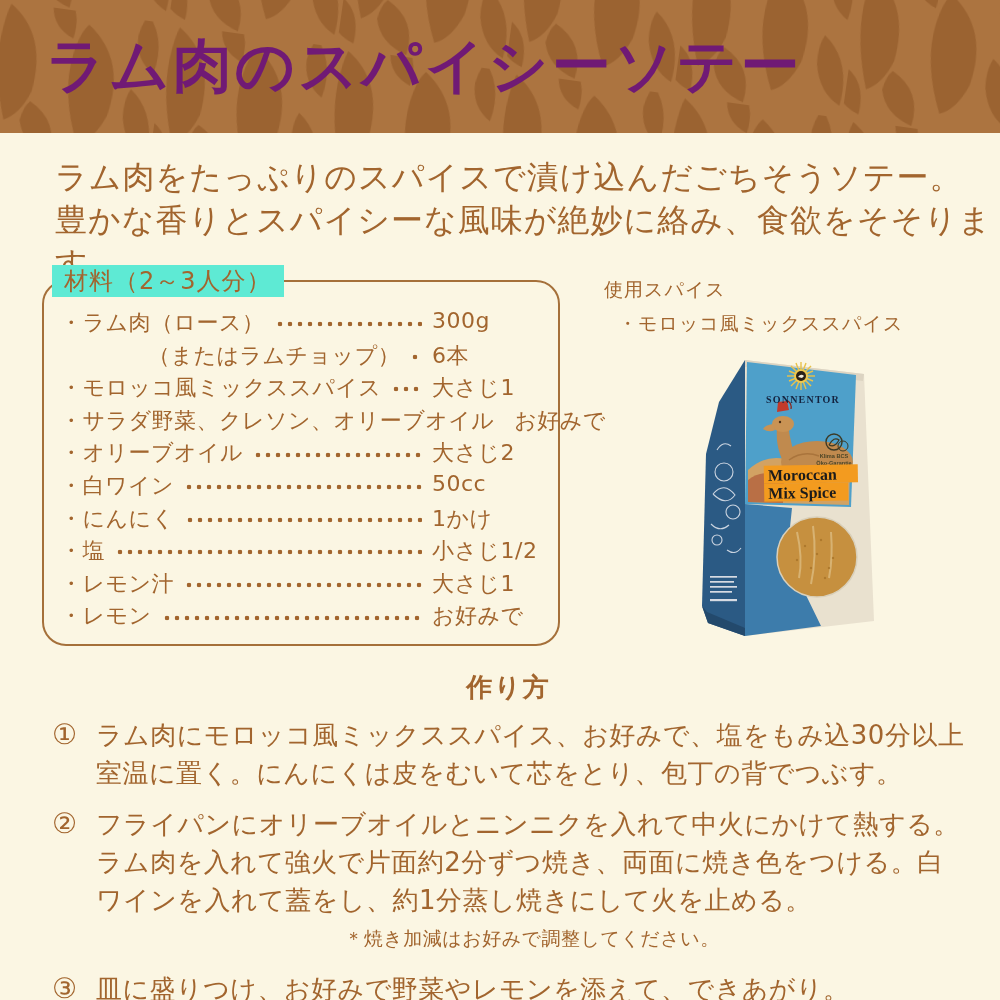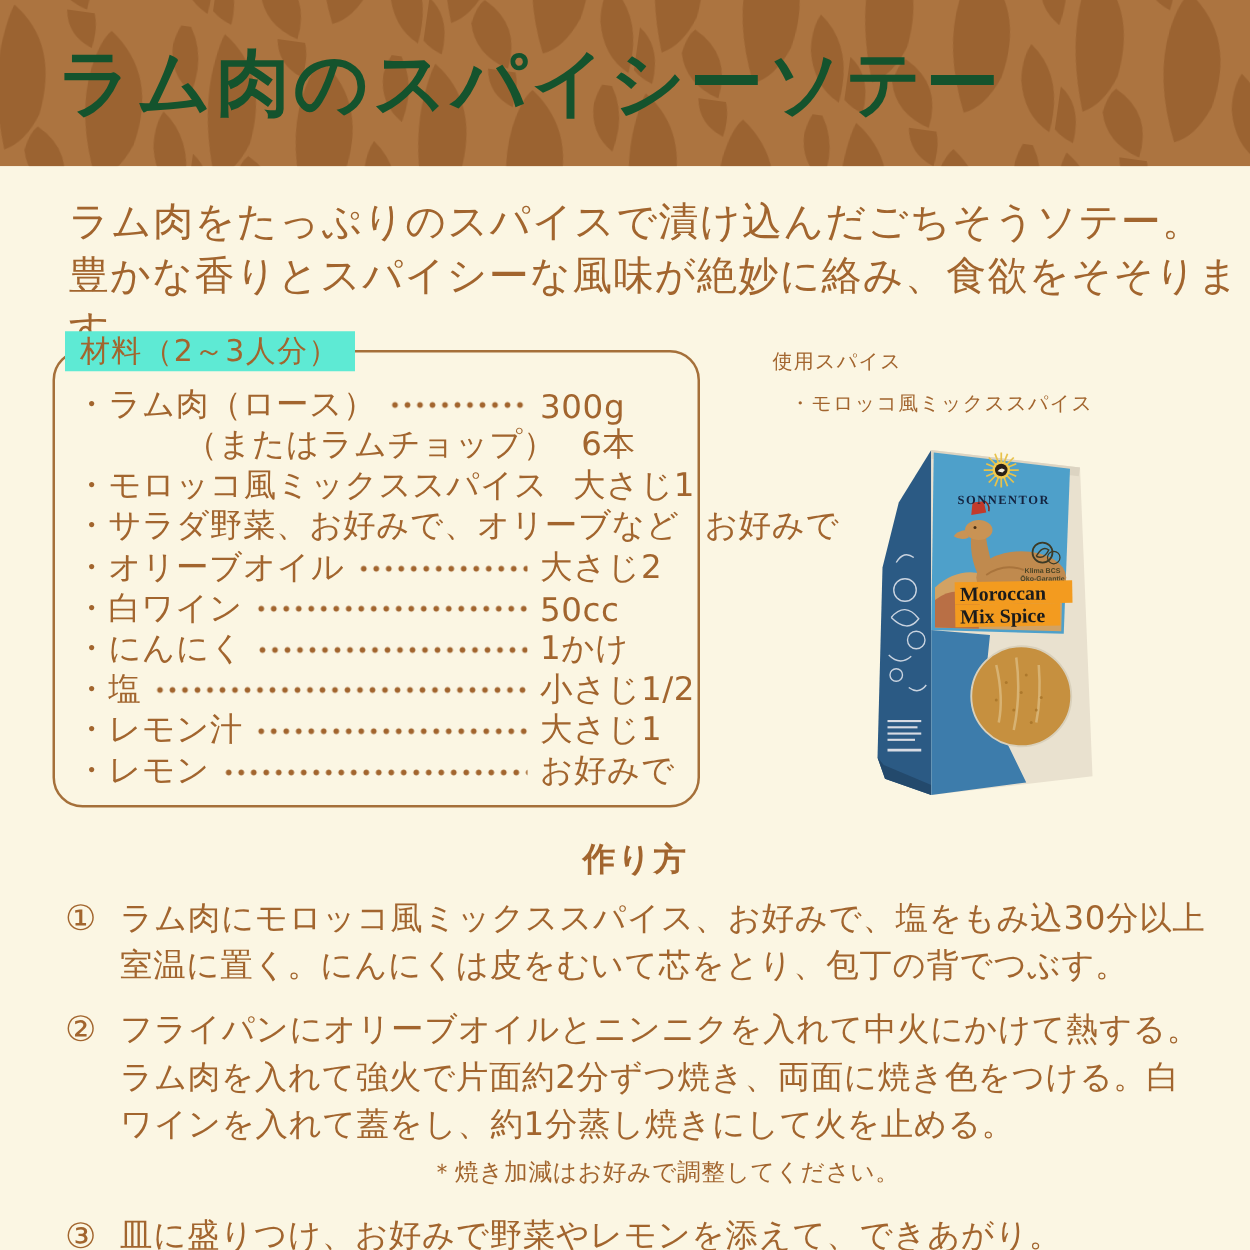--- a/index.html
+++ b/index.html
@@ -11,49 +11,49 @@
     color:#A2652E;
     overflow:hidden;
   }
 
   
   .header { position:absolute; left:0; top:0; width:1000px; height:133px; overflow:hidden; }
   .header svg { position:absolute; left:0; top:0; }
   .header-title {
     position:absolute; left:46px; top:50%; transform:translateY(-50%);
     font-size:59px; font-weight:bold; letter-spacing:3px;
-    color:#14532d; white-space:nowrap;
+    color:#701a75; white-space:nowrap;
   }
 
   
   .intro { position:absolute; left:55px; top:156px; font-size:32px; line-height:43px; letter-spacing:1px; }
 
   
   .ing-box {
     position:absolute; left:42px; top:280px; width:518px; height:366px;
     border:2.5px solid #A5703A; border-radius:24px;
     padding:26px 14px 8px 16px;
   }
   .ing-box-title {
     position:absolute; top:-17px; left:8px;
     background:#5eead4; padding:0 12px;
     font-size:24px; letter-spacing:1px; white-space:nowrap;
   }
-  .ing-row { display:flex; align-items:flex-end; height:32.6px; font-size:26px; letter-spacing:0.5px; }
+  .ing-row { display:flex; align-items:flex-start; height:32.6px; font-size:22px; letter-spacing:0.5px; }
   .ing-row .name { white-space:nowrap; }
   .ing-row.indent .name { padding-left:88px; }
   .leader {
     flex:1; height:100%; margin:0 10px;
     background-image:radial-gradient(circle, #A2652E 2px, rgba(0,0,0,0) 2.6px);
     background-size:10px 10px; background-repeat:repeat-x; background-position:0 center;
   }
   .ing-row .amount { width:112px; flex-shrink:0; white-space:nowrap; }
 
   
-  .spice-col { position:absolute; left:618px; top:272px; font-size:16px; line-height:34px; letter-spacing:1px; }
+  .spice-col { position:absolute; left:604px; top:272px; font-size:19px; line-height:34px; letter-spacing:1px; }
   .spice-col .item { padding-left:14px; }
   .package { position:absolute; left:693px; top:354px; width:190px; height:292px; }
 
   
   .dir-head { position:absolute; left:45px; top:670px; width:927px; display:flex; align-items:center;flex-direction:column; }
   .dir-head .label { font-size:26px; font-weight:bold; letter-spacing:2px; white-space:nowrap; }
   .dir-head .dots {
     flex:1; height:26px; margin-left:16px;
     background-image:radial-gradient(circle, #A2652E 2.6px, rgba(0,0,0,0) 3.2px);
     background-size:15.5px 15.5px; background-repeat:repeat-x; background-position:0 center;
@@ -105,21 +105,21 @@
     <span class="name">（またはラムチョップ）</span>
     <span class="leader"></span>
     <span class="amount">6本</span>
   </div>
   <div class="ing-row">
     <span class="name">・モロッコ風ミックススパイス</span>
     <span class="leader"></span>
     <span class="amount">大さじ1</span>
   </div>
   <div class="ing-row">
-    <span class="name">・サラダ野菜、お好みで、オリーブなど</span>
+    <span class="name">・サラダ野菜、クレソン、オリーブオイル</span>
     <span class="leader"></span>
     <span class="amount">お好みで</span>
   </div>
   <div class="ing-row">
     <span class="name">・オリーブオイル</span>
     <span class="leader"></span>
     <span class="amount">大さじ2</span>
   </div>
   <div class="ing-row">
     <span class="name">・白ワイン</span>

